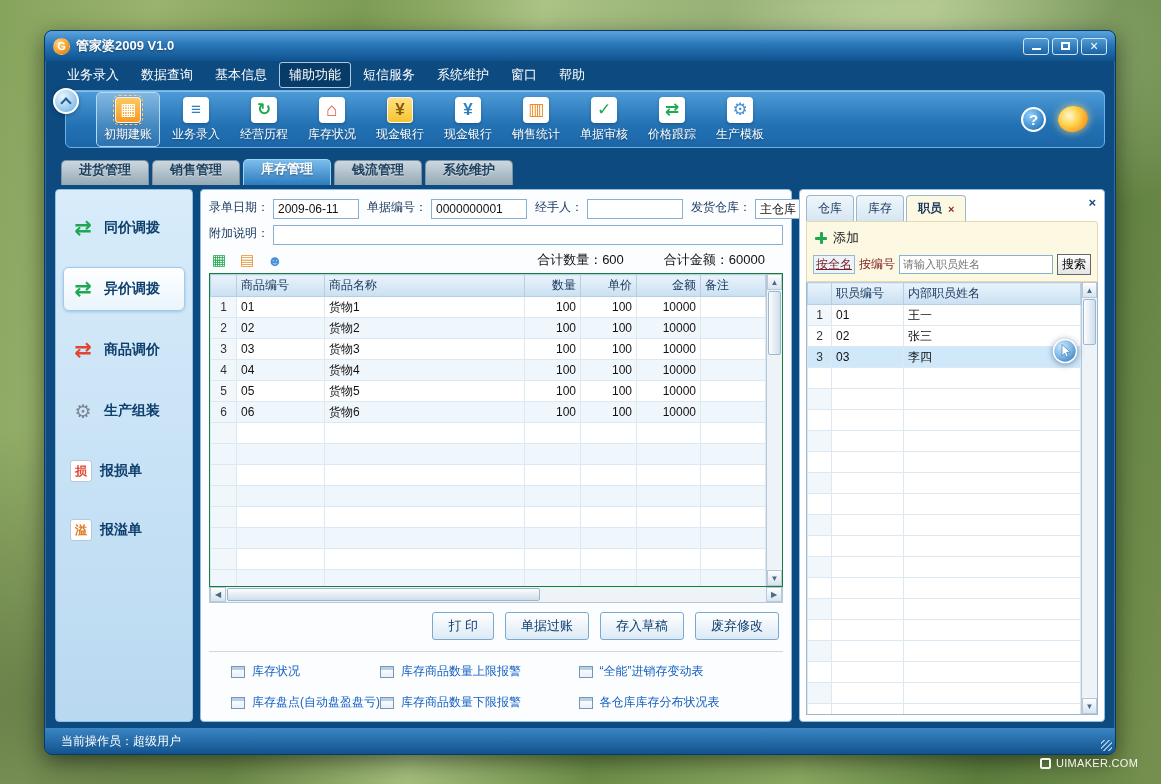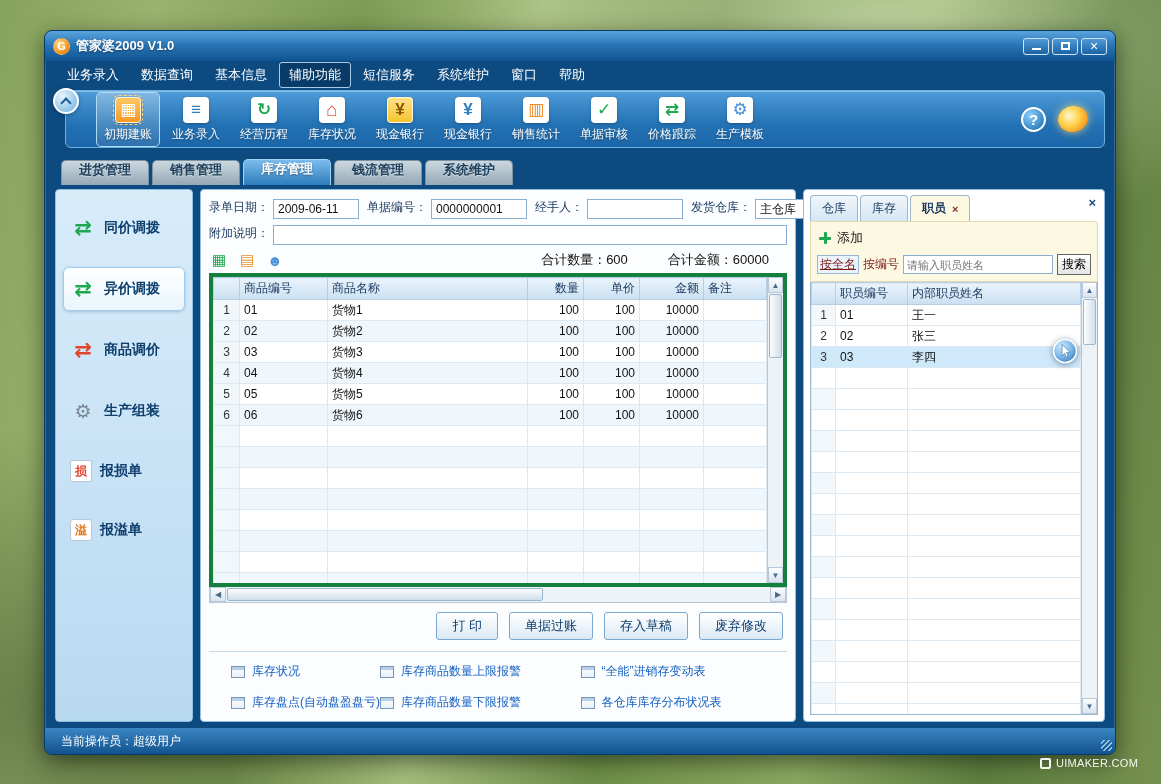--- a/index.html
+++ b/index.html
@@ -100,21 +100,21 @@
   .fgap { width:14px; }
   input.fld { height:20px; border:1px solid #89b0d0; background:#fff; font-size:12px; padding:0 4px;
     font-family:inherit; color:#111; }
   .w84{width:86px;} .w92{width:96px;} .w106{width:112px;}
   .noteinput { flex:1; }
   .mini-row { display:flex; align-items:center; gap:8px; font-size:13px; color:#111; margin-bottom:4px; }
   .mini { width:20px; height:18px; display:flex; align-items:center; justify-content:center; font-size:15px; cursor:pointer; }
   .m0{color:#1fa84f;} .m1{color:#e8922a;} .m2{color:#4a90d9;}
   .totals { margin-left:auto; display:flex; gap:40px; margin-right:18px;align-items:center; }
   
-  .gridwrap { flex:1; min-height:0; display:flex; border:4px solid #15803d; background:#fff; overflow:hidden; }
+  .gridwrap { flex:1; min-height:0; display:flex; border:1px solid #15803d; background:#fff; overflow:hidden; }
   table.grid { border-collapse:collapse; table-layout:fixed; width:100%; font-size:12px; color:#111; }
   table.grid th { background:linear-gradient(#eaf3fb,#c9e0f2); border:1px solid #b7cfe4; height:22px;
     font-weight:normal; color:#16365c; padding:0 4px; text-align:left; }
   table.grid td { border:1px solid #dce8f2; height:21px; padding:0 4px; white-space:nowrap; overflow:hidden; }
   table.grid tr:nth-child(even) td { background:#f0f7fc; }
   table.grid td.c0 { background:#f2f7fb; text-align:center; color:#333; }
   .maintab .c0{width:26px;} .maintab .c1{width:88px;} .maintab .c2{width:200px;}
   .maintab .c3{width:56px;} .maintab .c4{width:56px;} .maintab .c5{width:64px;}
   .maintab td.c3,.maintab td.c4,.maintab td.c5, .maintab th.c3,.maintab th.c4,.maintab th.c5 { text-align:right; }
   tr.sel td { background:#cfe9fb !important; }
@@ -139,21 +139,21 @@
     box-shadow:inset 0 3px 0 #b8cfe8; flex:0 0 14px; }
   
   .right { flex:0 0 263px; background:#fff; border:1px solid #8fc0e4; border-radius:4px;
     display:flex; flex-direction:column; position:relative; color:#222; padding:5px 6px 6px; }
   .rtabs { display:flex; gap:2px; align-items:flex-end; padding-right:20px; }
   .rtab { font-size:12px; color:#16365c; padding:4px 11px; border:1px solid #9ab8d0; border-bottom:none;
     border-radius:4px 4px 0 0; background:linear-gradient(#f0f6fb,#d5e6f3); cursor:pointer; display:flex; gap:6px; align-items:center; }
   .rtab.active { background:#fdf8e2; font-weight:bold; }
   .rtabx { color:#8a2a2a; font-size:11px; font-weight:bold; }
   .rclose { position:absolute; top:5px; right:8px; font-size:13px; font-weight:bold; color:#1a4a7a; cursor:pointer; }
-  .ryellow { background:#fdf8e2; border:1px solid #e4d9b0; border-radius:0 3px 0 0; padding:5px 6px 6px; }
+  .ryellow { background:#fdf8e2; border:1px solid #e4d9b0; border-radius:0 3px 0 0; padding:5px 6px 6px;font-family:Liberation Mono, monospace; }
   .addrow { display:flex; align-items:center; gap:6px; font-size:13px; color:#222; padding:2px 2px 7px; cursor:pointer; }
   .plus { position:relative; width:12px; height:12px; }
   .plus::before { content:""; position:absolute; left:5px; top:0; width:3px; height:12px; background:#1fa84f; border-radius:1px; }
   .plus::after { content:""; position:absolute; top:5px; left:0; width:12px; height:3px; background:#1fa84f; border-radius:1px; }
   .filterrow { display:flex; align-items:center; gap:4px; font-size:12px; }
   .flink { color:#7f1d1d; cursor:pointer; white-space:nowrap; }
   .flink.sel { text-decoration:underline; border:1px solid #9ab8d0; background:#eaf4fc; padding:0 2px; }
   .srchin { flex:1; min-width:0; height:19px; border:1px solid #89b0d0; font-size:11px; padding:0 3px; font-family:inherit; }
   .srchbtn { border:1px solid #666; background:linear-gradient(#fff,#e4e4e4); font-size:12px; padding:1px 4px;
     cursor:pointer; font-family:inherit; white-space:nowrap; }

